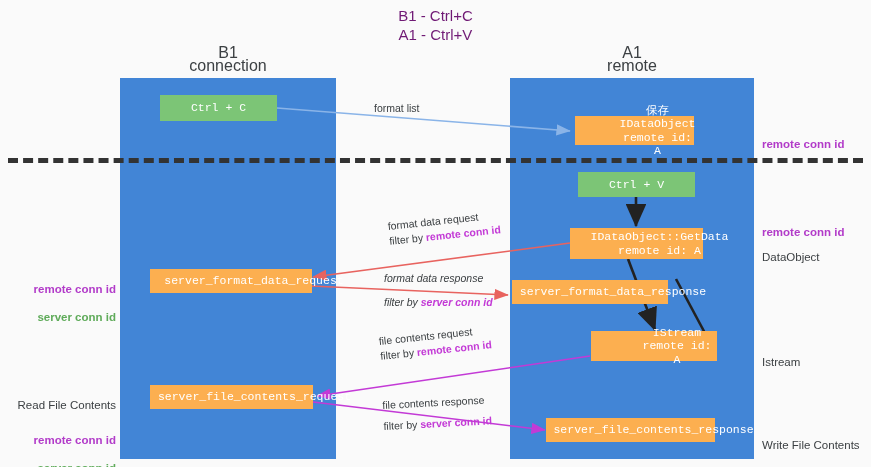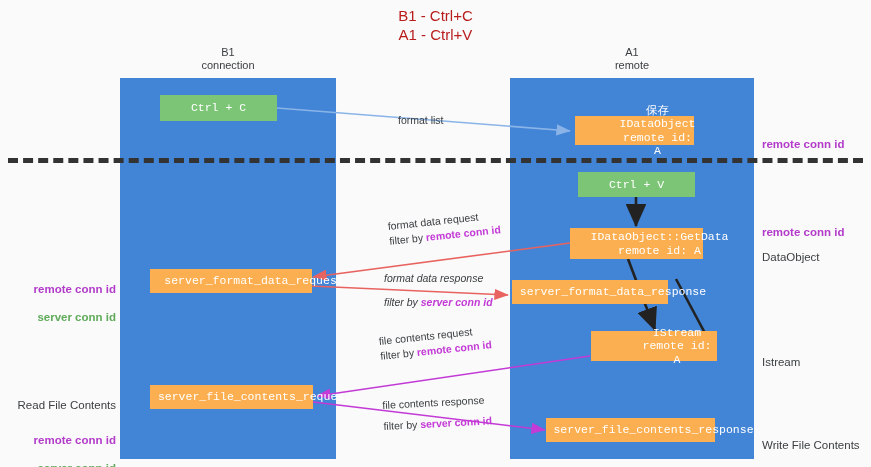--- a/index.html
+++ b/index.html
@@ -19,29 +19,29 @@
     inset: 0;
     background: #fafafa;
   }
   .abs { position: absolute; }
 
   
   #title {
     left: 0; right: 0; top: 6px;
     text-align: center;
     font-size: 15px;
-    color: #b91c1c;
+    color: #701a75;
     line-height: 19px;
     white-space: pre-line;
   }
 
   
   .col-head {
     text-align: center;
-    font-size: 11px;
+    font-size: 16px;
     color: #3c4043;
     line-height: 13px;
     white-space: pre-line;
   }
   #head-b1 { left: 120px; width: 216px; top: 46px; }
   #head-a1 { left: 510px; width: 244px; top: 46px; }
 
   
   .lane {
     background: #4285d6;
@@ -176,21 +176,21 @@
 
   <div class="abs box orange" style="left:150px; top:269px; width:162px; height:24px;">server_format_data_request</div>
 
   <div class="abs box orange" style="left:591px; top:331px; width:126px; height:30px;">IStream
 remote id: A</div>
 
   <div class="abs box orange" style="left:546px; top:418px; width:169px; height:24px;">server_file_contents_response</div>
 
   <div class="abs box orange" style="left:150px; top:385px; width:163px; height:24px;">server_file_contents_request</div>
 
-  <div class="abs edge-label" style="left:398px; top:101px;margin-top:12px;">
+  <div class="abs edge-label" style="left:374px; top:101px;">
     <span>format list</span>
   </div>
 
   <div class="abs edge-label" style="left:387px; top:219px; transform:rotate(-6deg); transform-origin:left top;">
     <div>format data request</div>
     <div><span>filter by </span><span class="em-purple">remote conn id</span></div>
   </div>
 
   <div class="abs edge-label" style="left:384px; top:271px;font-style:italic;">
     <div>format data response</div>

